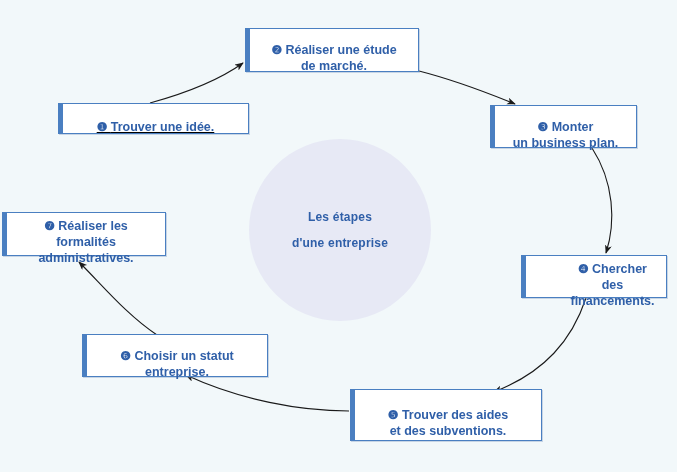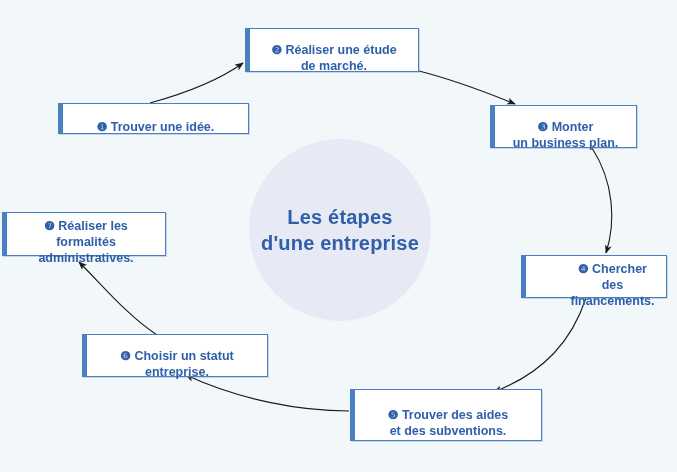--- a/index.html
+++ b/index.html
@@ -32,21 +32,21 @@
     border-radius: 50%;
     background: #e7e9f5;
     display: flex;
     flex-direction: column;
     align-items: center;
     justify-content: center;
   }
   .center-title-line {
     color: #2f5fa8;
     font-weight: bold;
-    font-size: 20px;
+    font-size: 12px;
     line-height: 26px;
     letter-spacing: 0.2px;
     white-space: nowrap;
   }
   .step-box {
     position: absolute;
     box-sizing: border-box;
     background: #ffffff;
     border: 1px solid #4a7fc1;
     border-left: 5px solid #4a7fc1;
@@ -91,21 +91,21 @@
     <path d="M349,411 C300,411 240,400 186,375" fill="none" stroke="#1a1a1a" stroke-width="1.1" marker-end="url(#ah)"></path>
 
     <path d="M157,335 C127,315 104,287 79,262" fill="none" stroke="#1a1a1a" stroke-width="1.1" marker-end="url(#ah)"></path>
   </svg>
 
   <div class="center-circle" style="left:249px; top:139px; width:182px; height:182px;">
     <div class="center-title-line">Les étapes</div>
     <div class="center-title-line">d'une entreprise</div>
   </div>
 
-  <div class="step-box" style="left:58px; top:103px; width:191px; height:31px;">
+  <div class="step-box" style="left:58px; top:103px; width:191px; height:31px;text-decoration:underline;">
     <div class="step-text">
       <span class="step-marker">❶ </span><span>Trouver une idée.</span>
     </div>
   </div>
 
   <div class="step-box" style="left:490px; top:105px; width:147px; height:43px;">
     <div class="step-text">
       <span class="step-marker">❸ </span><span>Monter
 un business plan.</span>
     </div>

